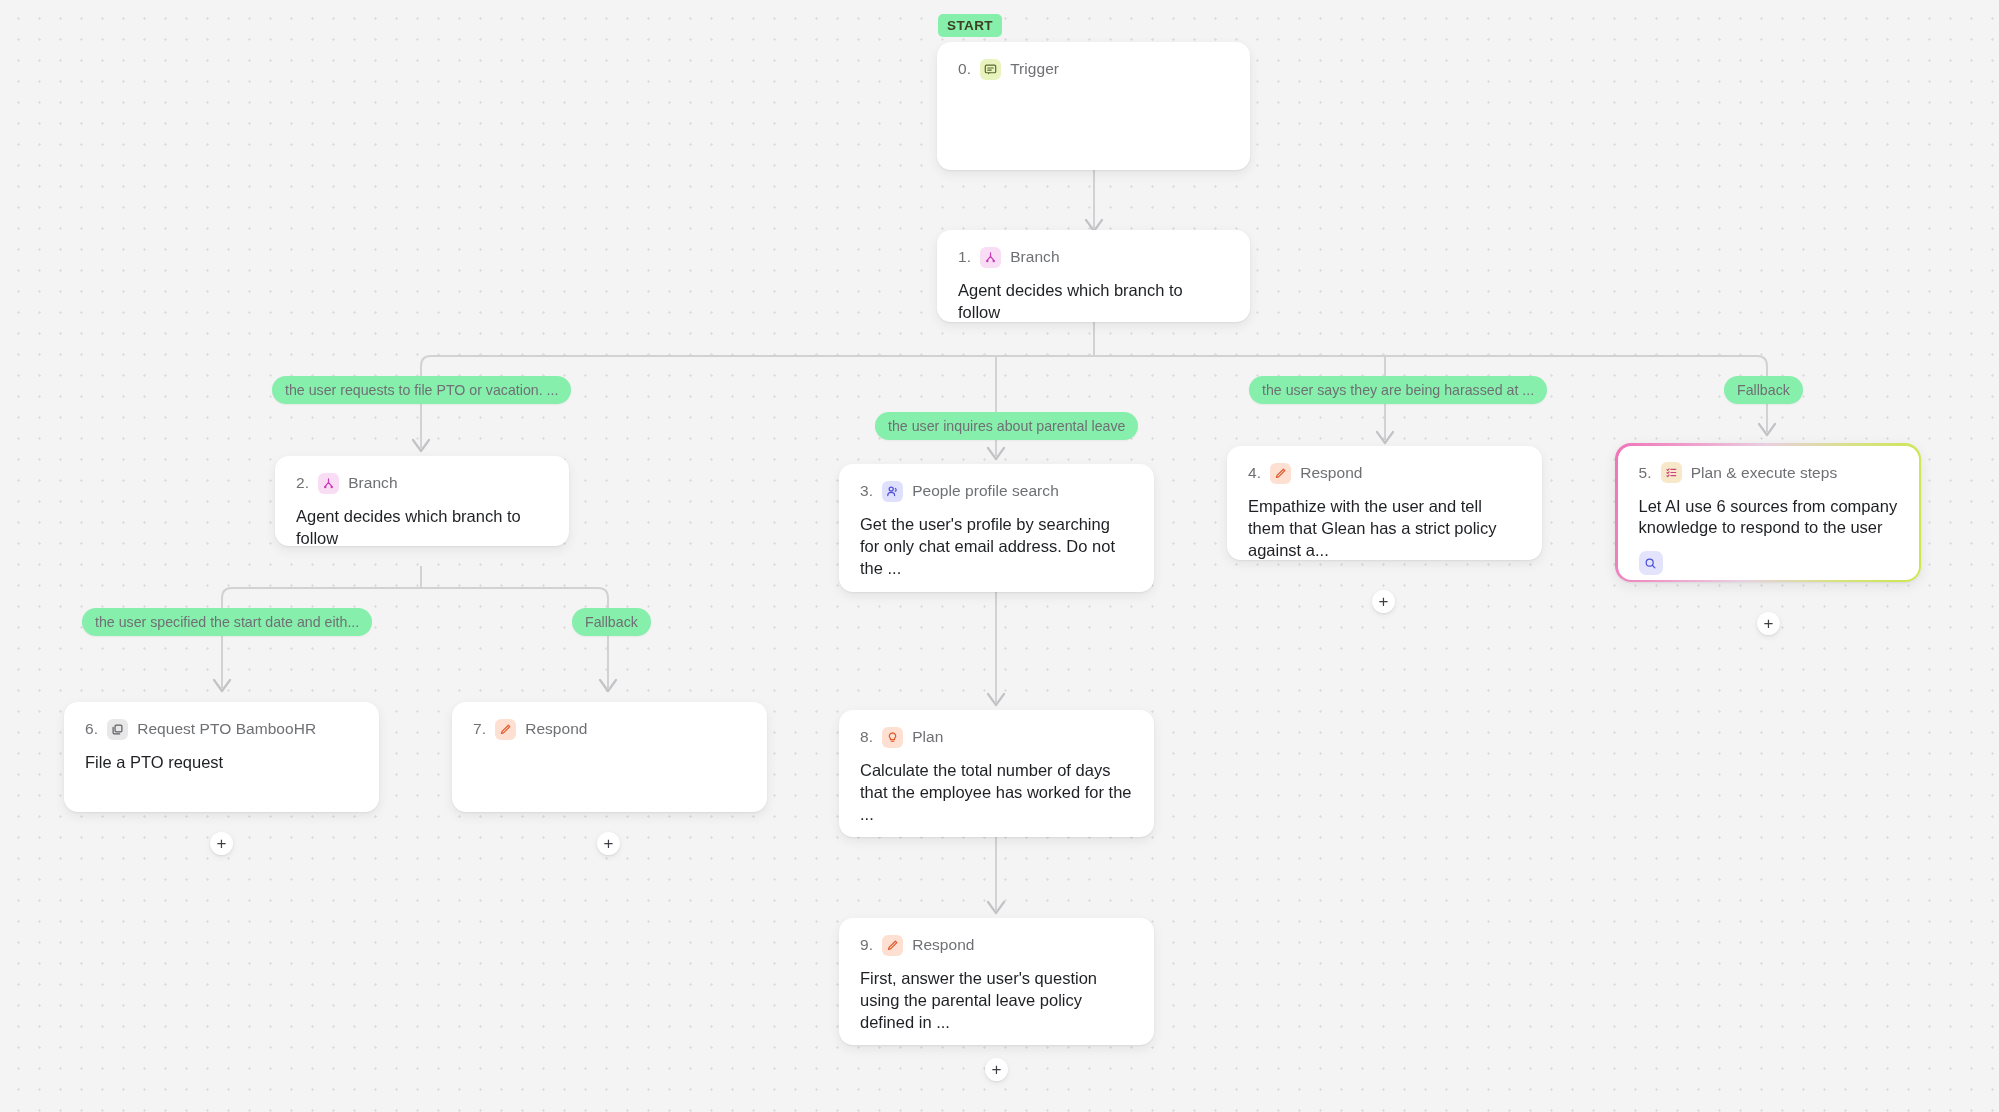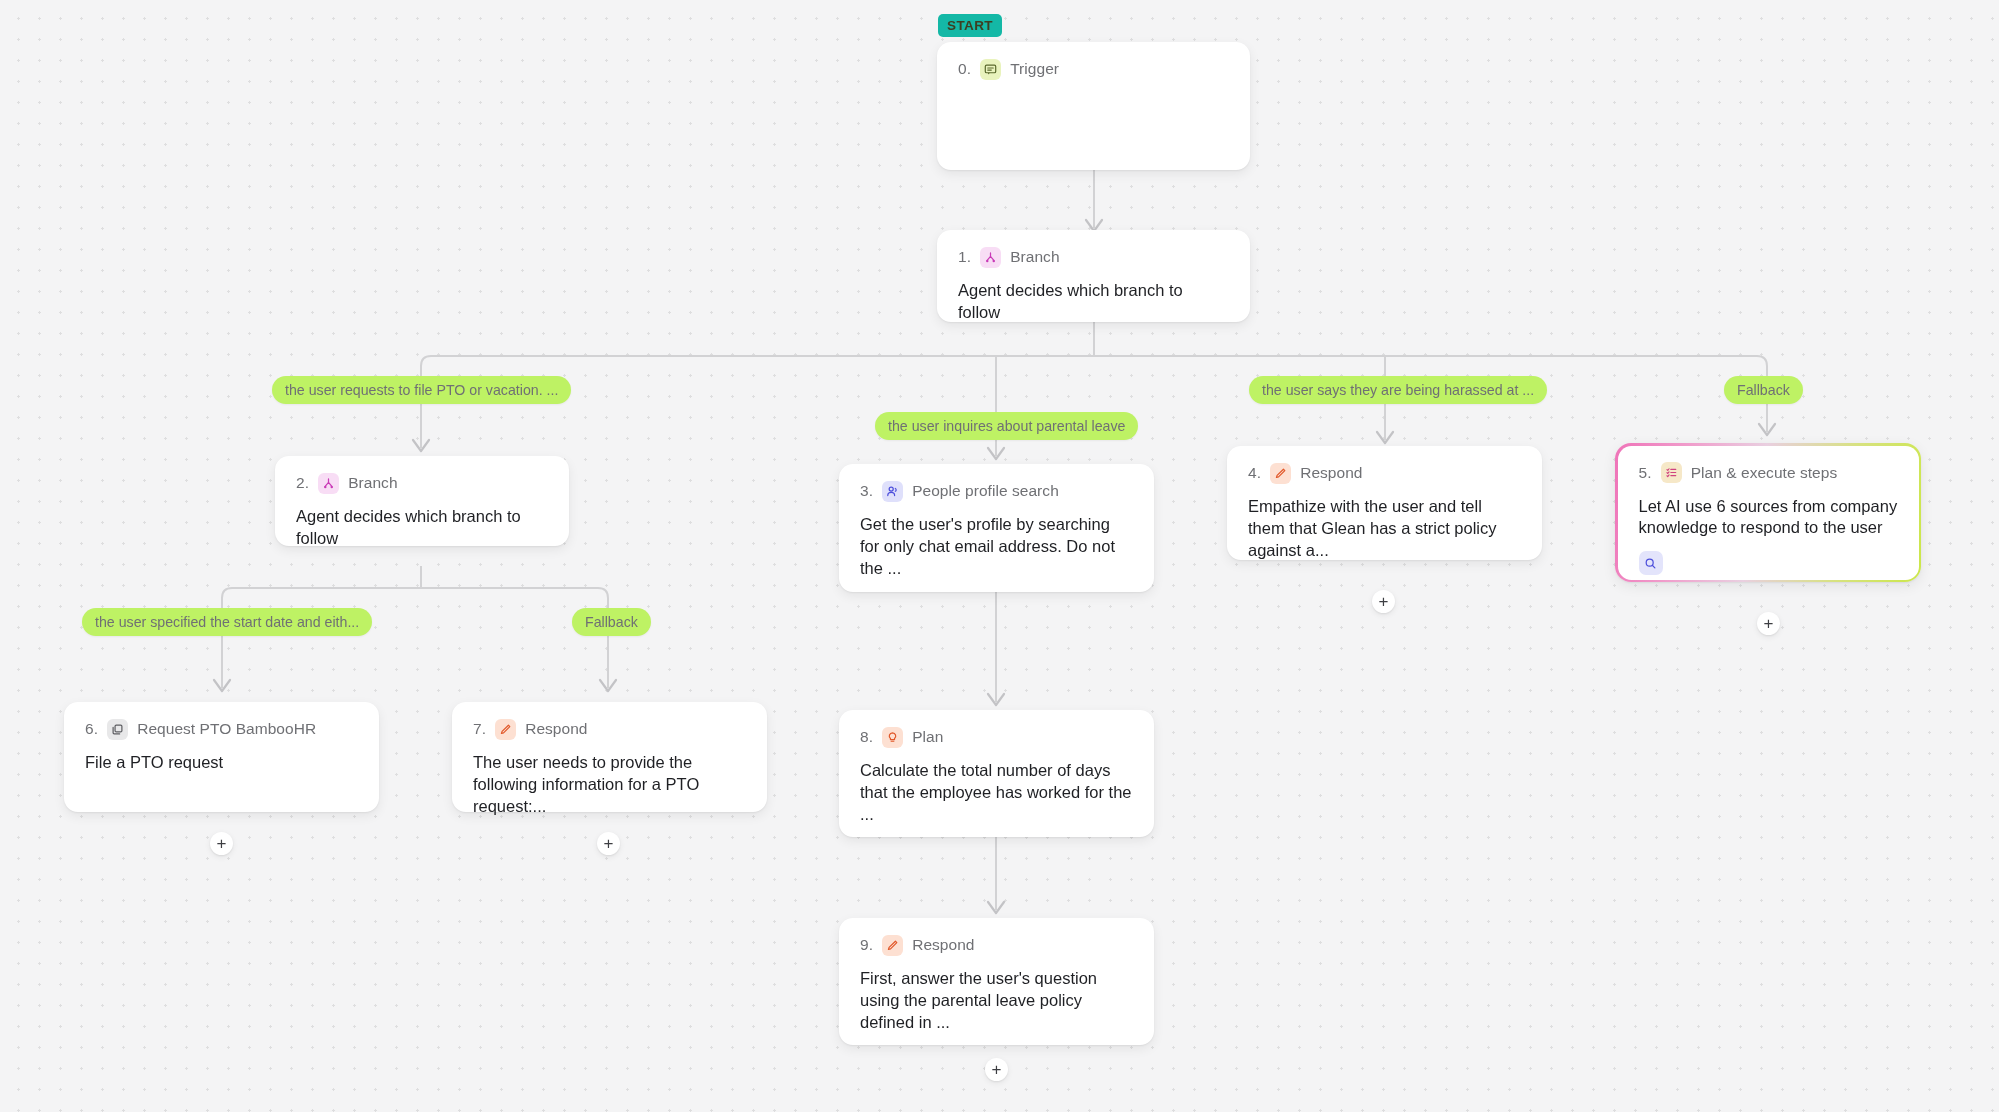--- a/index.html
+++ b/index.html
@@ -54,32 +54,32 @@
     background:#fff; border-radius:13.5px; height:100%;
     padding:17px 21px 16px 21px;
   }
   .tool-chip {
     margin-top:12px; width:24px; height:24px; border-radius:7px;
     background:#e3e4fb; display:flex; align-items:center; justify-content:center;
   }
 
   .cond-label {
     position:absolute;
-    background:#bef264;
+    background:#86efac;
     border-radius:999px;
     padding:6px 13px;
     font-size:14.2px;
     color:#6f7074;
     white-space:nowrap;
     box-shadow:0 1px 2px rgba(16,17,20,.05);
   }
 
   .start-badge {
     position:absolute;
-    background:#14b8a6;
+    background:#86efac;
     color:#3c3f22;
     font-size:13.5px;
     font-weight:700;
     letter-spacing:.4px;
     padding:4px 9px;
     border-radius:5px;
   }
 
   .plus-btn {
     position:absolute;
@@ -256,21 +256,20 @@
   <div class="node" style="left:452px; top:702px; width:315px; height:110px;">
     <div class="node-head">
       <span class="node-idx">7.</span>
       <span class="badge" style="background:#fde0d2;">
         <svg width="13" height="13" viewBox="0 0 16 16">
             <path d="M11.6 2.7 13.3 4.4 5.6 12.1 3 12.9 3.8 10.3z" fill="none" stroke="#e1582a" stroke-width="1.5" stroke-linejoin="round"></path>
           </svg>
       </span>
       <span class="node-kind">Respond</span>
     </div>
-    <div class="node-body">The user needs to provide the following information for a PTO request:...</div>
   </div>
   <div class="plus-btn" style="left:597px; top:832px;">+</div>
 
   <div class="node" style="left:839px; top:710px; width:315px; height:127px;">
     <div class="node-head">
       <span class="node-idx">8.</span>
       <span class="badge" style="background:#fde0d2;">
         <svg width="13" height="13" viewBox="0 0 16 16">
             <path d="M8 2.2a4 4 0 0 1 2.5 7.1v1.3h-5V9.3A4 4 0 0 1 8 2.2z" fill="none" stroke="#e1582a" stroke-width="1.5" stroke-linejoin="round"></path>
             <path d="M6.4 12.6h3.2" stroke="#e1582a" stroke-width="1.5" stroke-linecap="round"></path>

